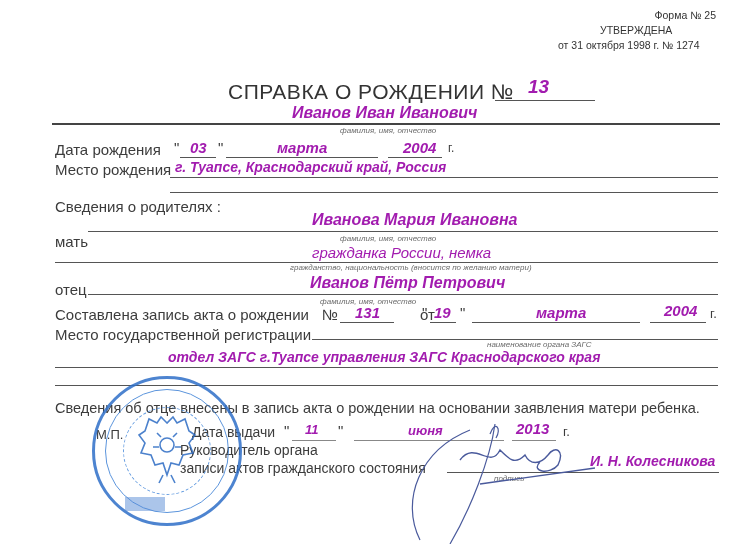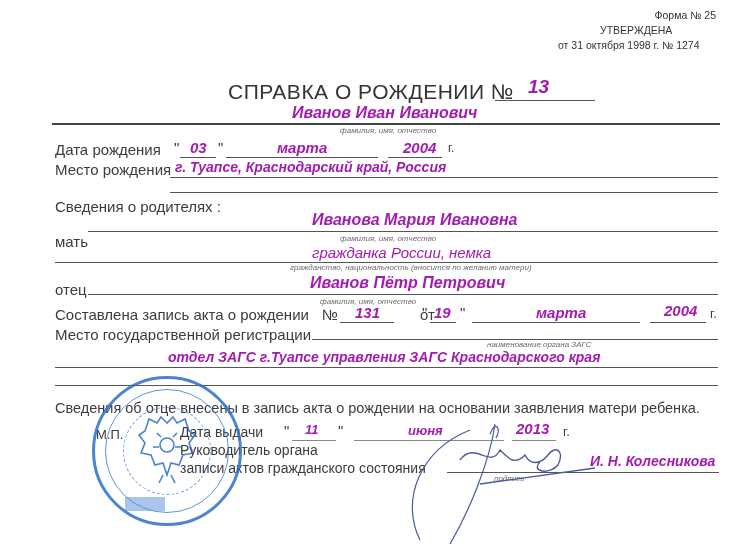--- a/index.html
+++ b/index.html
@@ -85,21 +85,21 @@
 <div class="abs lbl" style="left:55px; top:326px;">Место государственной регистрации</div>
 <div class="line" style="left:312px; top:339px; width:406px;"></div>
 <div class="abs cap" style="left:487px; top:340px;">наименование органа ЗАГС</div>
 <div class="abs val" style="left:168px; top:349px; font-size:14px;">отдел ЗАГС г.Туапсе управления ЗАГС Краснодарского края</div>
 <div class="line" style="left:55px; top:367px; width:663px;"></div>
 <div class="line" style="left:55px; top:385px; width:663px;"></div>
 
 <div class="abs lbl" style="left:55px; top:400px; font-size:14.5px;">Сведения об отце внесены в запись акта о рождении на основании заявления матери ребенка.</div>
 
 <div class="abs lbl" style="left:96px; top:427px; font-size:13px;">М.П.</div>
-<div class="abs lbl" style="left:180px; top:424px; font-size:14px;">Дата выдачи</div>
+<div class="abs lbl" style="left:192px; top:424px; font-size:14px;">Дата выдачи</div>
 <div class="abs lbl" style="left:284px; top:422px;">"</div>
 <div class="line" style="left:292px; top:440px; width:44px; background:#888;"></div>
 <div class="abs val" style="left:305px; top:422px; font-size:13px;">11</div>
 <div class="abs lbl" style="left:338px; top:422px;">"</div>
 <div class="line" style="left:354px; top:440px; width:150px; background:#888;"></div>
 <div class="abs val" style="left:408px; top:423px; font-size:13px;">июня</div>
 <div class="line" style="left:512px; top:440px; width:44px; background:#888;"></div>
 <div class="abs val" style="left:516px; top:420px;">2013</div>
 <div class="abs lbl" style="left:563px; top:424px; font-size:13px;">г.</div>
 

